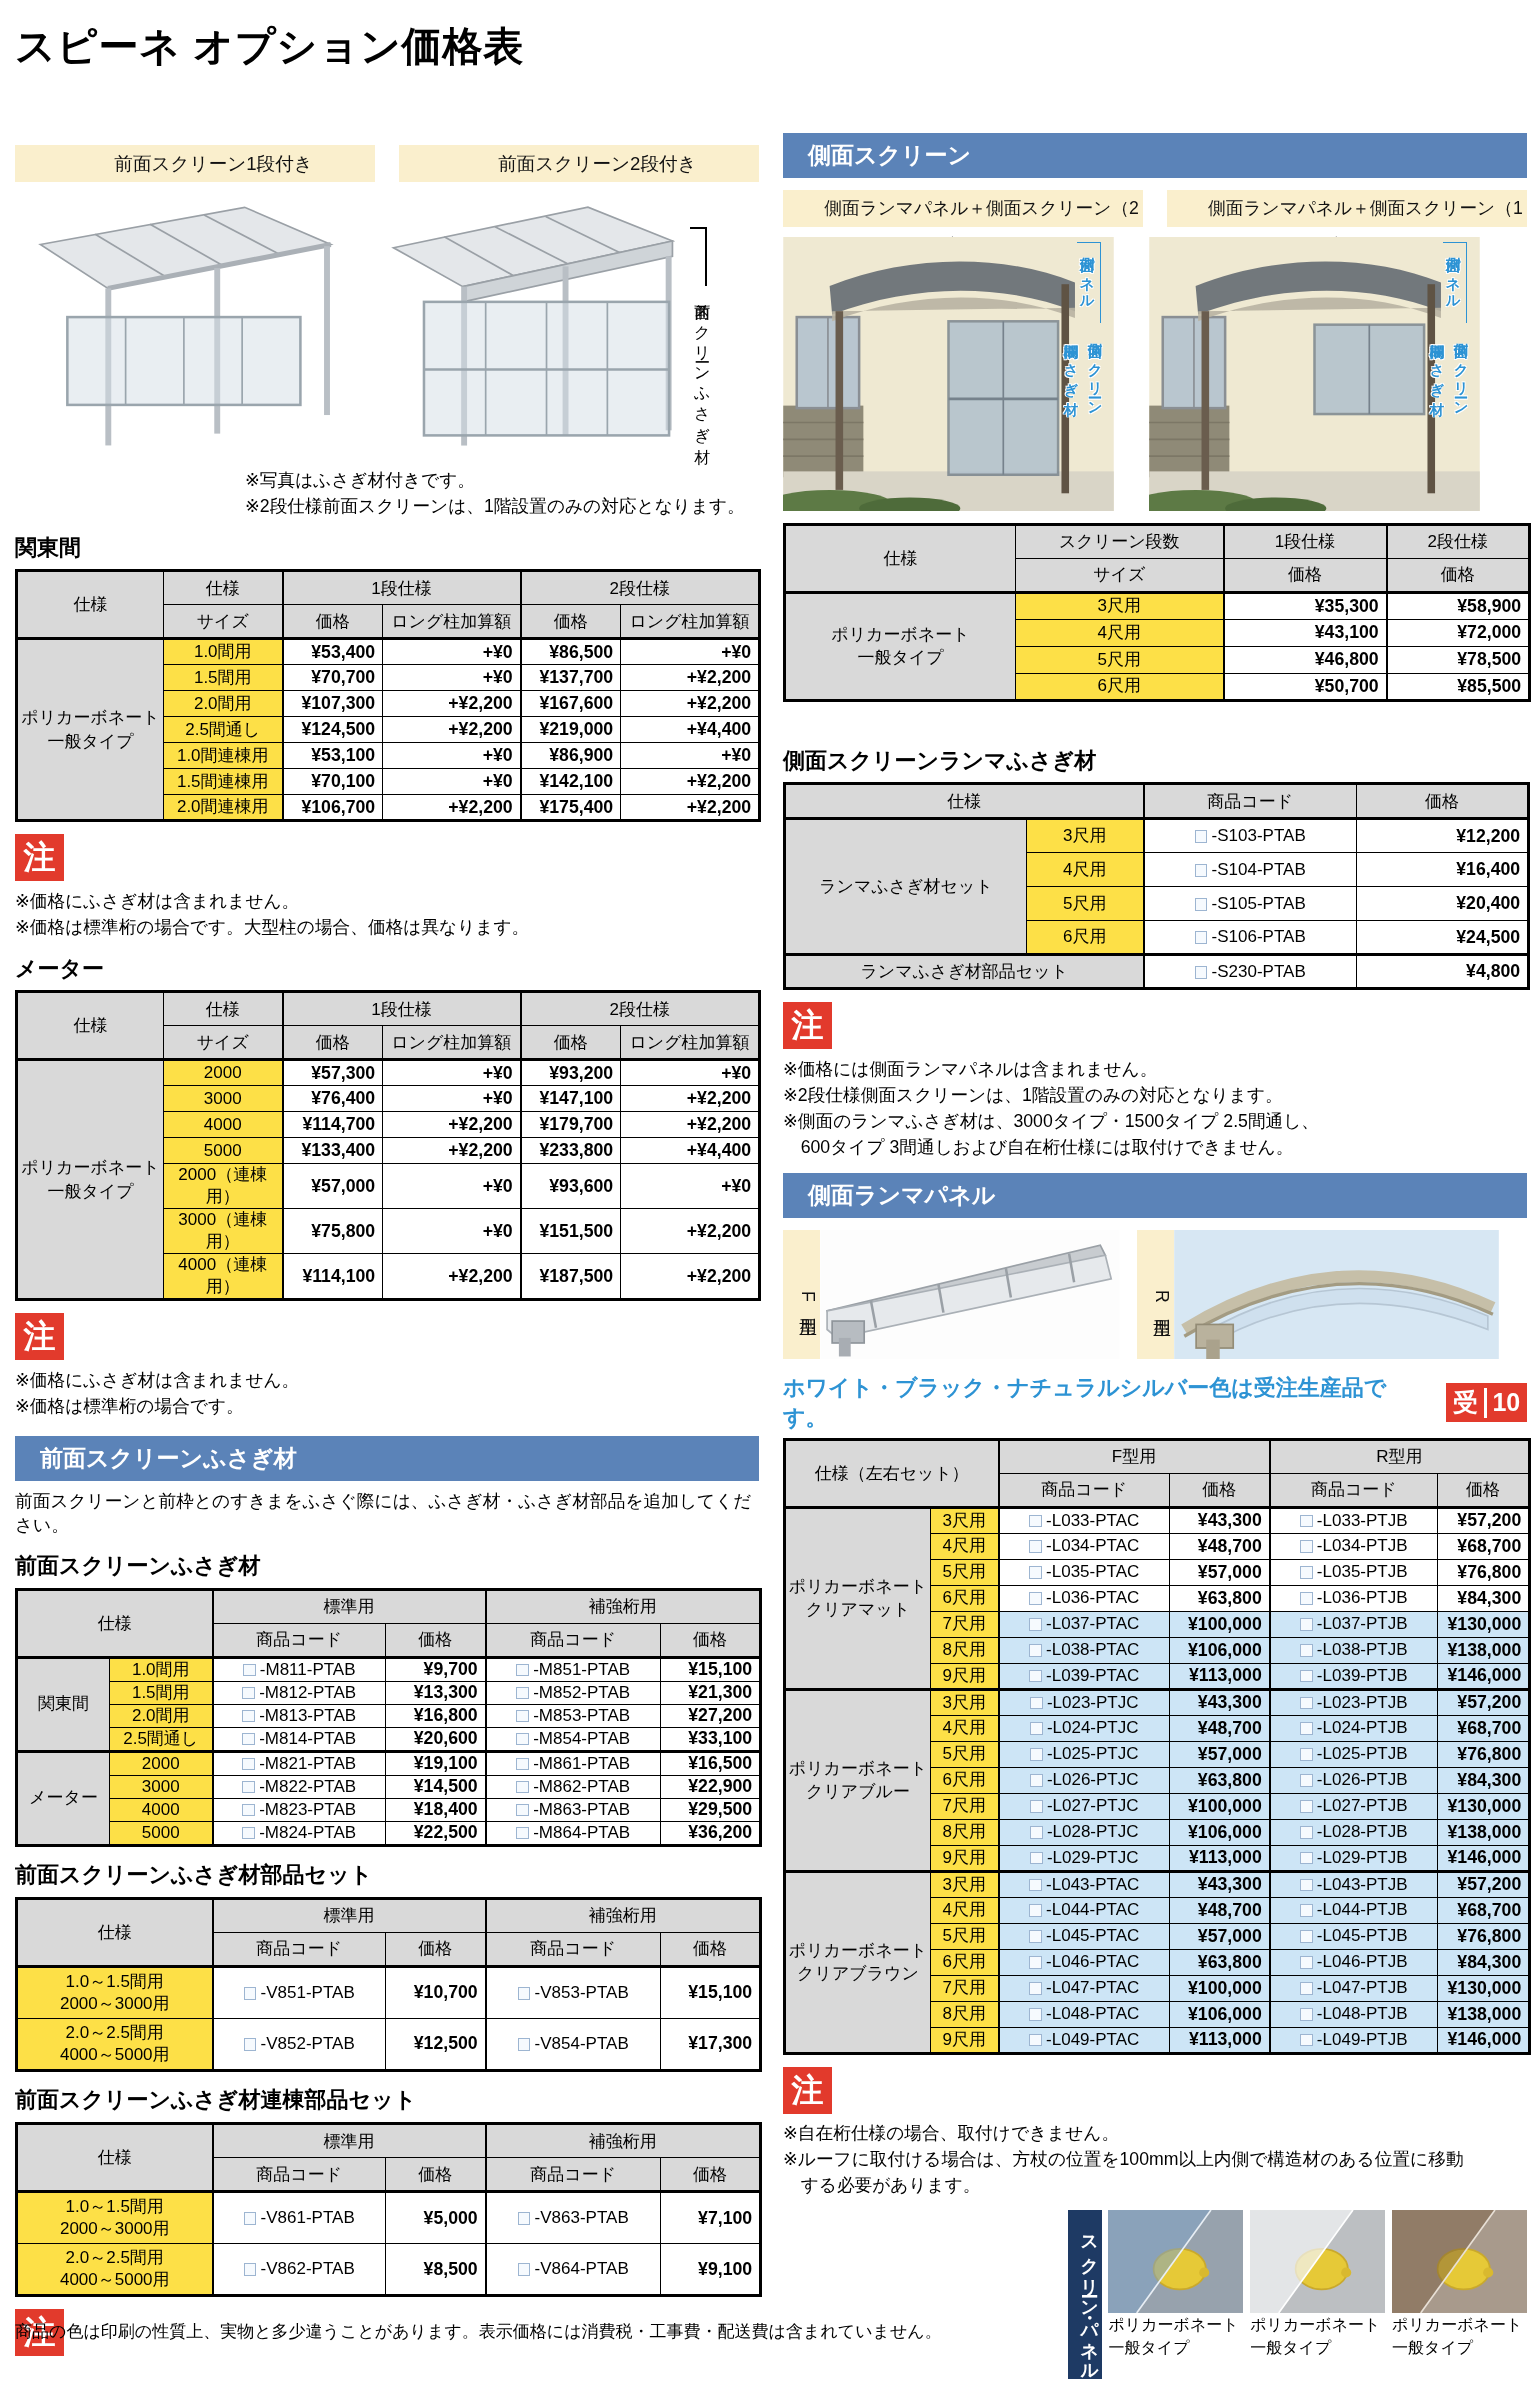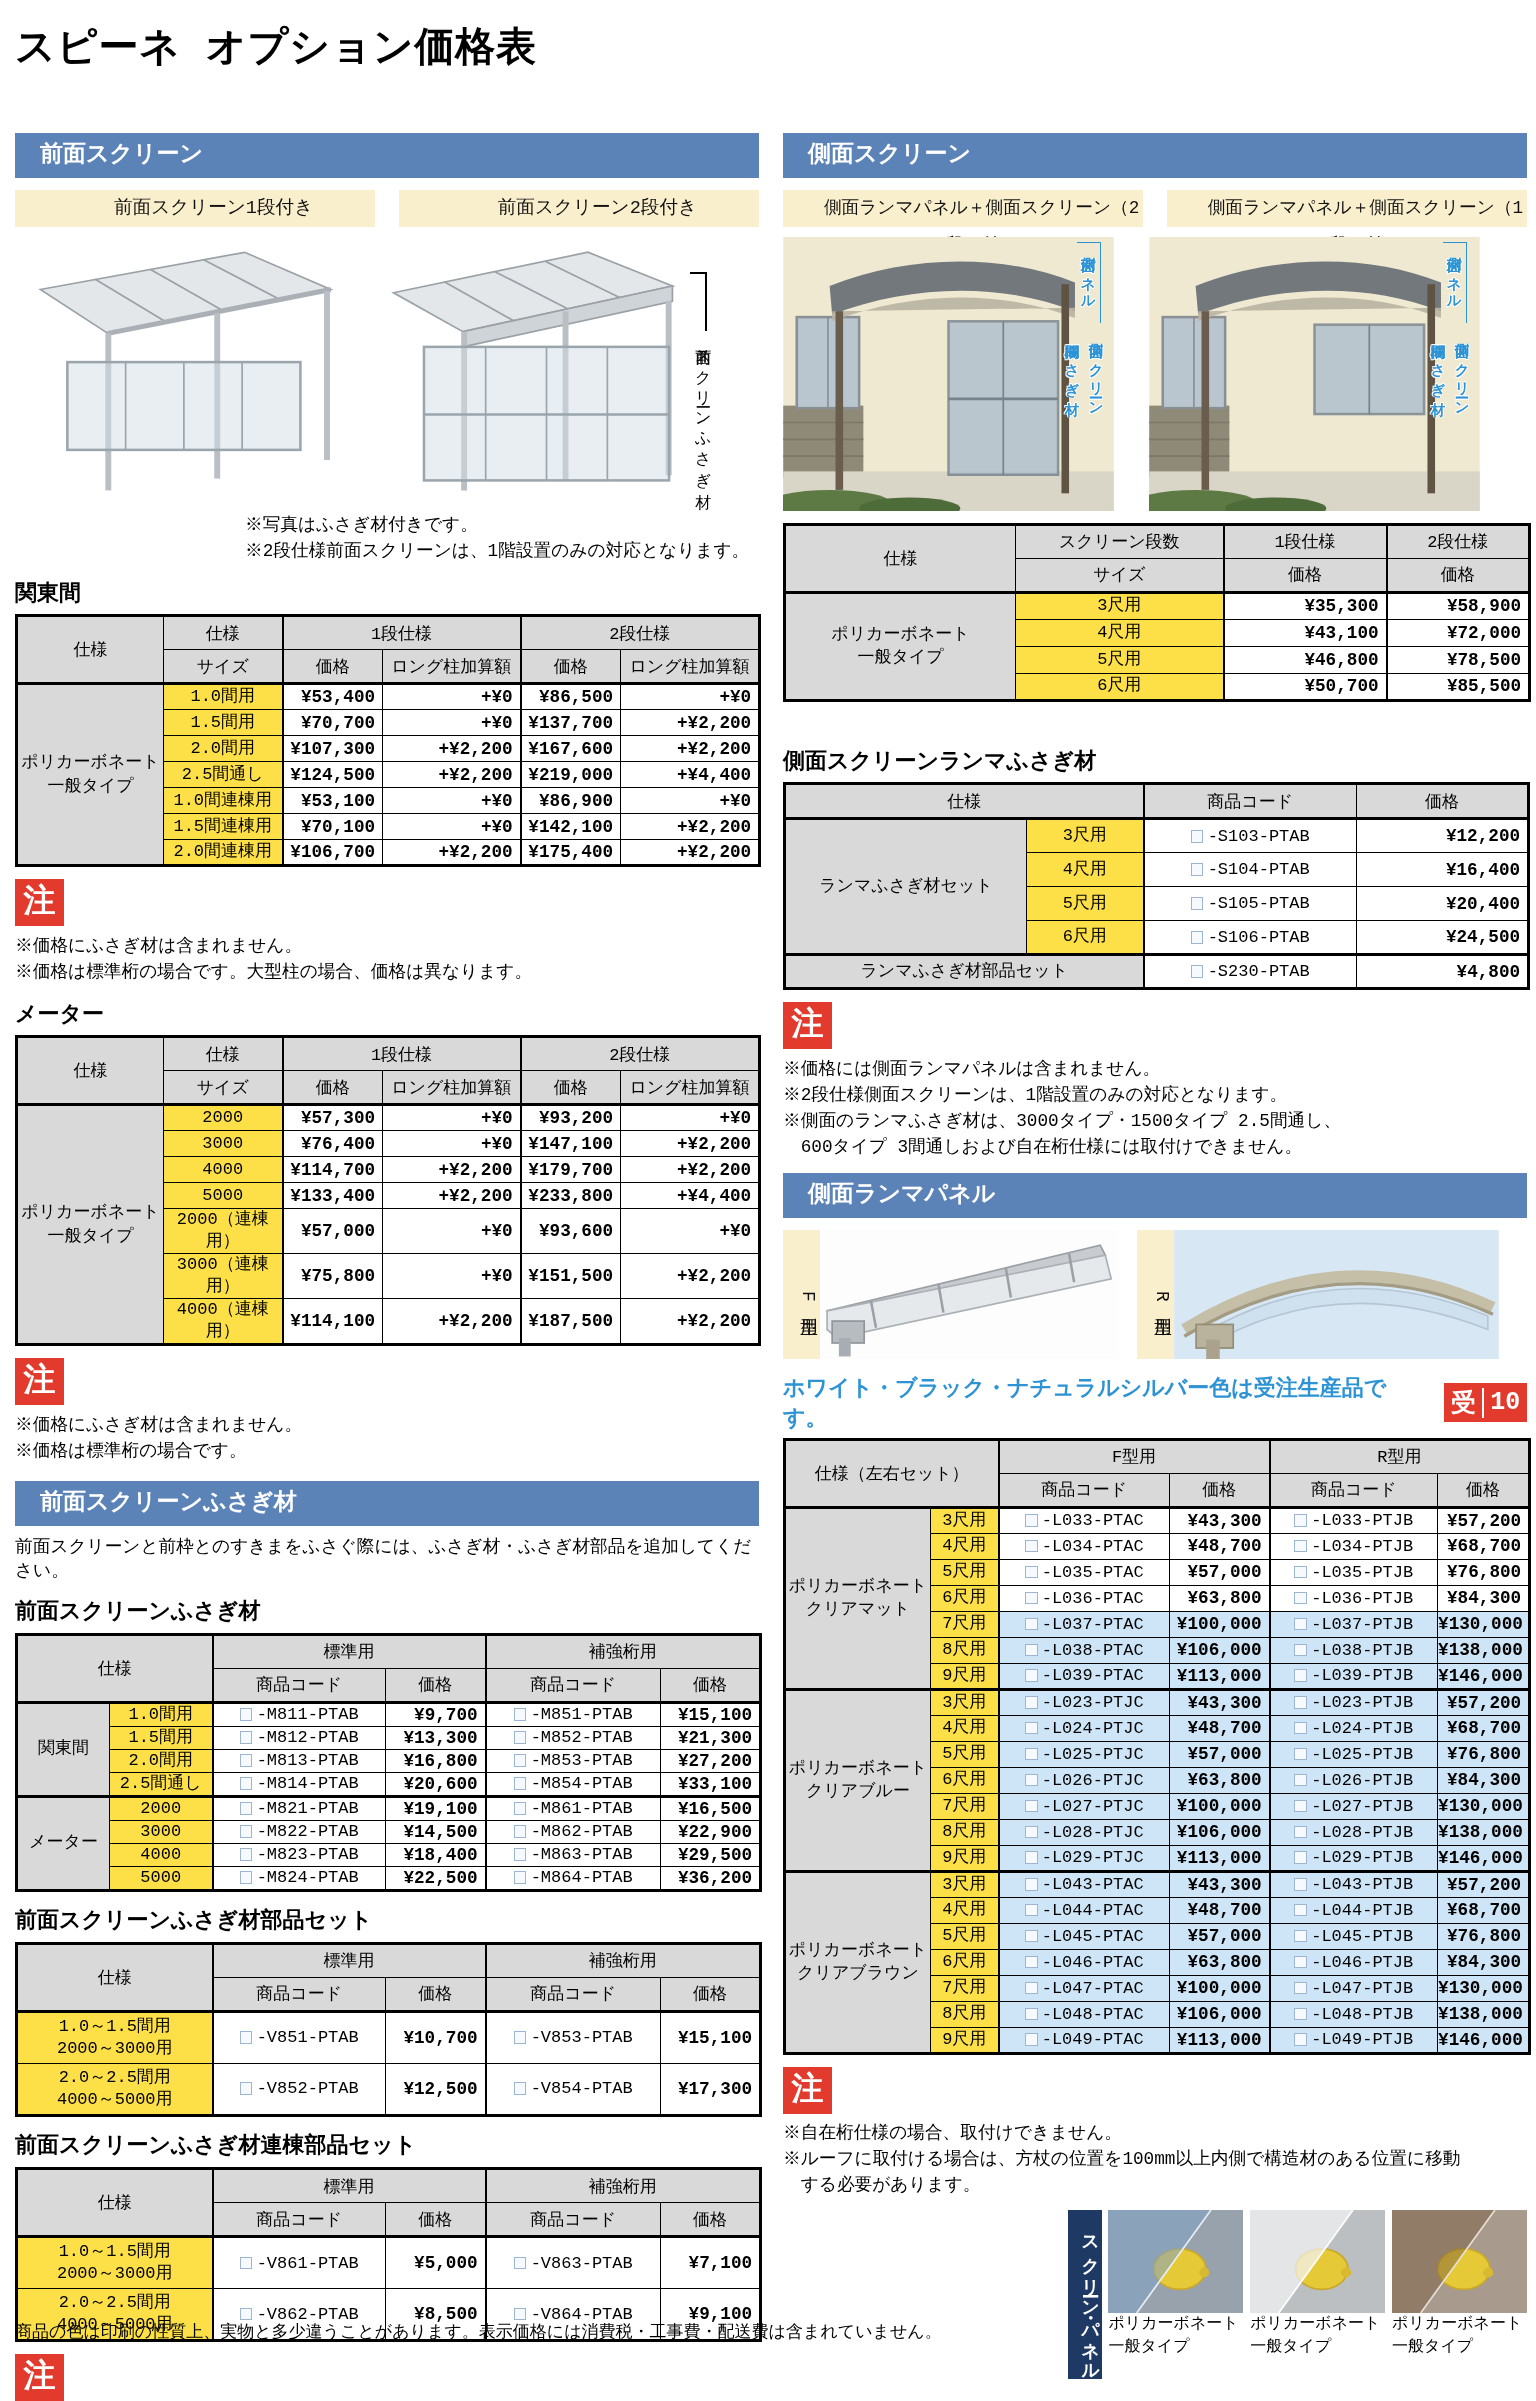--- a/index.html
+++ b/index.html
@@ -1,17 +1,17 @@
 <!DOCTYPE html>
 <html style="font-size:13.5px"><head>
 <meta charset="utf-8">
 <style>
   * { box-sizing: border-box; margin: 0; padding: 0; }
   body { font-family: "Liberation Sans", "DejaVu Sans", sans-serif; background: #fff; }
-  .page { position: relative; width: 1537px; height: 2401px; background: #fff; overflow: hidden; font-family: Liberation Mono, monospace; }
+  .page { position: relative; width: 1537px; height: 2401px; background: #fff; overflow: hidden; }
 
   .page-title { position: absolute; left: 15px; top: 18.6px; font-size: 40px; font-weight: 700; color: #000; letter-spacing: 0.8px; }
 
   .col { position: absolute; top: 133px; width: 744px; }
   .col-left { left: 15px; }
   .col-right { left: 783px; }
 
   .section-bar { height: 45px; background: #5b83b8; color: #fff; font-size: 23px; font-weight: 700; line-height: 45px; padding-left: 25px; }
 
   .label-row { display: flex; gap: 23.6px; margin-top: 11.8px; }
@@ -82,21 +82,20 @@
 </style>
 </head>
 <body>
 
 <div class="page">
 
   <h1 class="page-title">スピーネ オプション価格表</h1>
 
   <div class="col col-left">
 
-    <div class="section-bar">前面スクリーン</div>
 
     <div class="label-row">
       <div class="cream-label">前面スクリーン1段付き</div>
       <div class="cream-label">前面スクリーン2段付き</div>
     </div>
 
     <div class="ill-row">
       <div class="ill">
         <svg width="331" height="262" viewBox="0 0 392 310">
           <polygon points="30,62 272,18 374,62 110,114" fill="#e4e7ea" stroke="#9aa0a6" stroke-width="2"></polygon>

